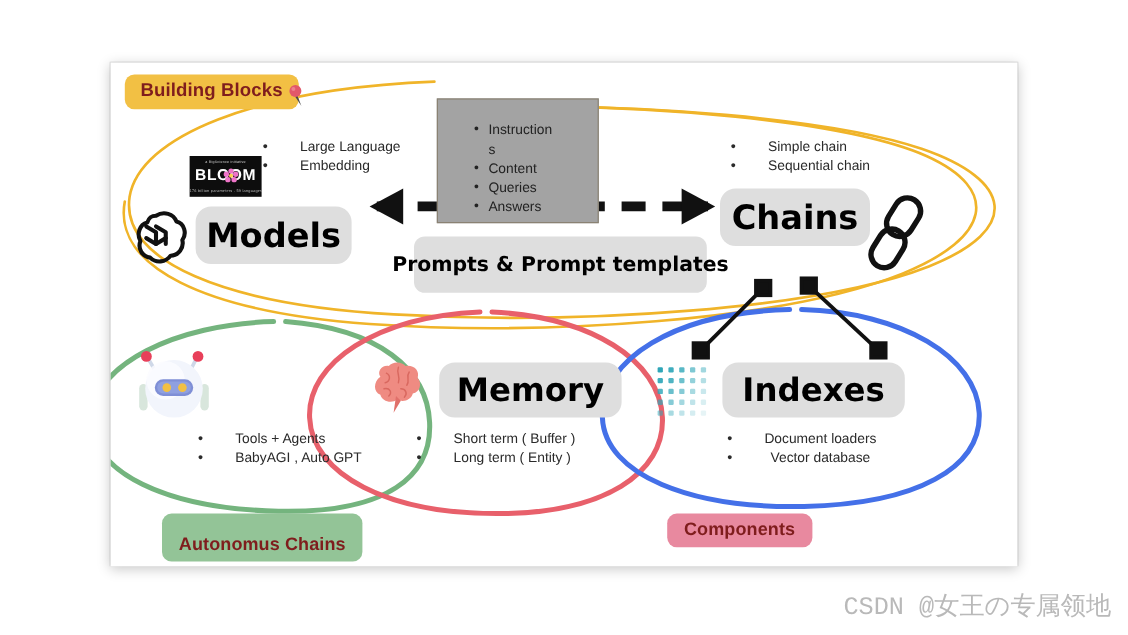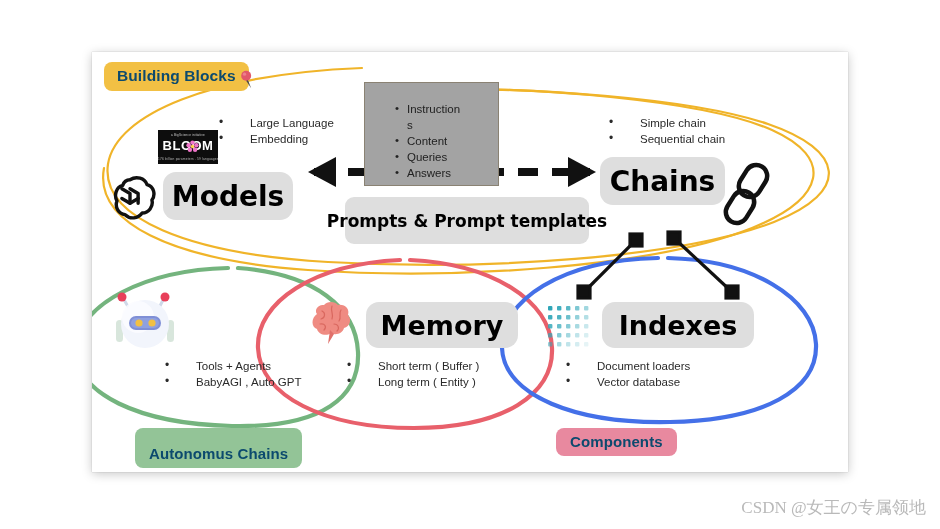--- a/index.html
+++ b/index.html
@@ -39,21 +39,21 @@
     left: 0; top: 0;
     width: 756px; height: 420px;
     pointer-events: none;
   }
 
   
   .badge {
     position: absolute;
     border-radius: 8px;
     font-weight: bold;
-    color: #0c4a6e;
+    color: #7f1d1d;
     display: flex;
     align-items: center;
     justify-content: center;
     letter-spacing: .1px;
     white-space: nowrap;
   }
   #badge-building {
     left: 12px; top: 10px;
     padding: 5px 13px 6px 13px;
     background: #f2c044;
@@ -112,21 +112,21 @@
     position: absolute;
     left: -11px;
     top: -1px;
     font-size: 12px;
     color: #2a2a2a;
   }
   #bul-models  { left: 124px; top: 64px; }
   #bul-chains  { left: 514px; top: 64px; }
   #bul-agents  { left: 70px;  top: 307px; }
   #bul-memory  { left: 252px; top: 307px; }
-  #bul-indexes { left: 471px; top: 307px; }
+  #bul-indexes { left: 511px; top: 307px; text-align: center; }
 
   
   #sticky {
     position: absolute;
     left: 272px; top: 30px;
     width: 135px; height: 104px;
     background: #a3a3a3;
     border: 1.4px solid #8a8273;
     box-sizing: border-box;
   }
@@ -186,22 +186,22 @@
   #chainlink-icon { left: 628px; top: 110px; width: 56px; height: 70px; }
   #robot-icon { left: 22px; top: 238px; width: 62px; height: 62px; }
   #brain-icon { left: 216px; top: 248px; width: 46px; height: 46px; }
   #dots-icon { left: 455px; top: 253px; width: 48px; height: 44px; }
 
   
   #watermark {
     position: absolute;
     right: 14px; bottom: 10px;
     color: #b9b9b9;
-    font-size: 17px;
-    font-family: Liberation Serif, serif;
+    font-size: 21px;
+    font-family: Liberation Mono, monospace;
     white-space: nowrap;
   }
 </style>
 </head>
 <body>
 
 <div id="stage">
 
   <div id="canvas">
 

